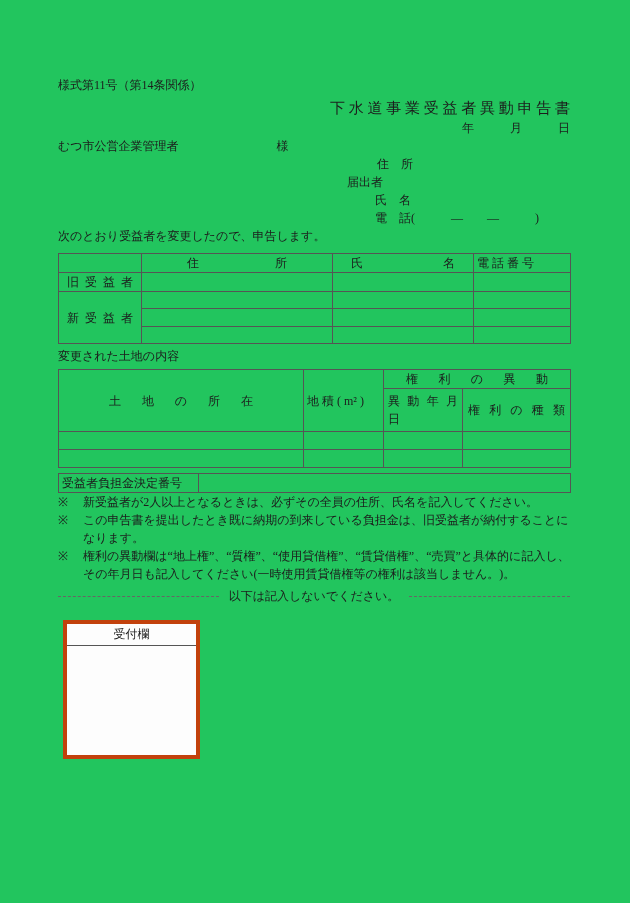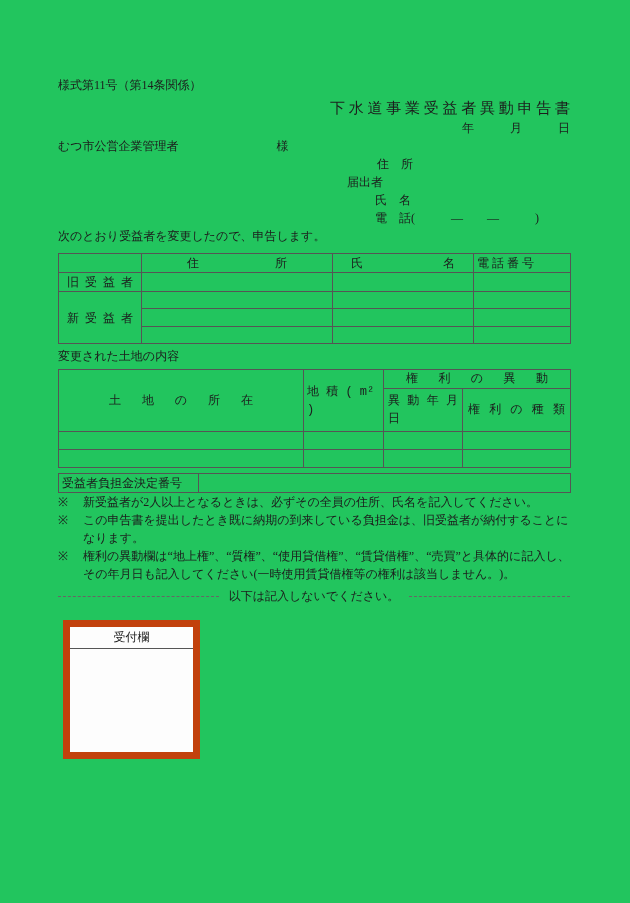--- a/index.html
+++ b/index.html
@@ -30,35 +30,35 @@
   .pad45{padding:0 45px;}
   .pad18{padding:0 18px;}
   .pad8{padding:0 8px;}
   .pad50{padding:0 50px;}
   .pad22{padding:0 22px;}
   .pad4{padding:0 4px;}
   .pad5{padding:12px 5px;}
   .h17 td{height:17px;}
   .h14 td{height:14px;}
   .h18 td{height:18px;}
-  .h15 td{height:15px;font-family:Liberation Mono, monospace;}
+  .h15 td{height:15px;}
   .h19 td{height:19px;}
   .h22 td{height:22px;}
   .h35 td{height:35px;}
   .h59 td{height:59px;}
   .caption{margin-top:3px;}
   .notes{margin-top:0;}
   .note{display:flex;align-items:flex-start;}
   .note .marker{width:25px;flex:0 0 25px;}
   .note .note-text{flex:1;}
   .divider{display:flex;align-items:center;margin-top:6px;height:14px;}
   .divider .dash{flex:1;border-top:1px dashed #666;height:0;}
   .divider .divider-text{margin:0 10px;white-space:pre;}
   .footer{display:flex;margin-top:17px;margin-left:5px;}
-  .reception-box{width:137px;height:139px;border:7px solid #c2410c;box-sizing:border-box;
+  .reception-box{width:137px;height:139px;border:4px solid #c2410c;box-sizing:border-box;
      background:#fdfdfd;}
   .reception-head{height:21px;line-height:21px;text-align:center;border-bottom:1px solid #555;}
   .t-approval{width:354px;margin-left:15px;}
   .gl-cell{line-height:14px;padding:0 2px;text-align:center;}
 </style>
 </head>
 <body>
 
 <div class="page">
 

